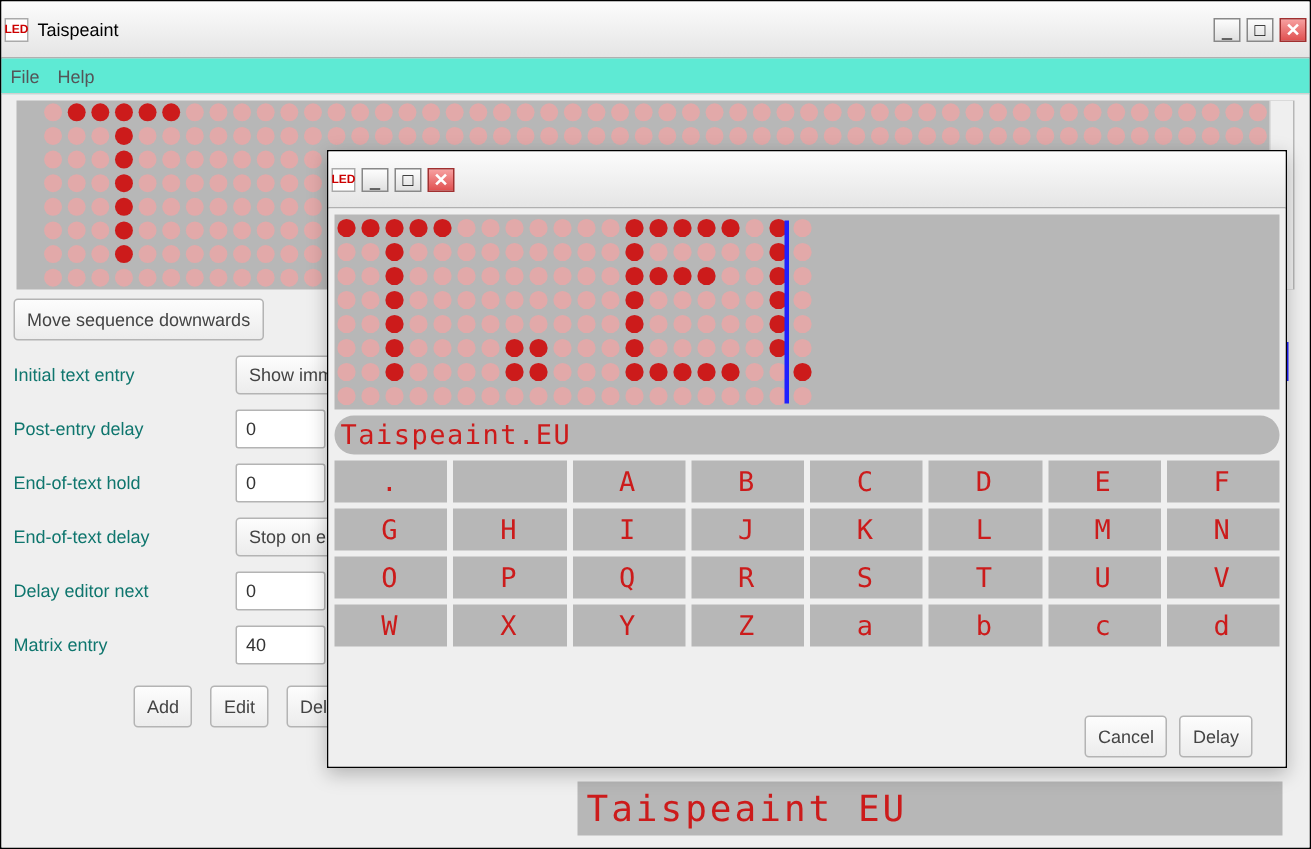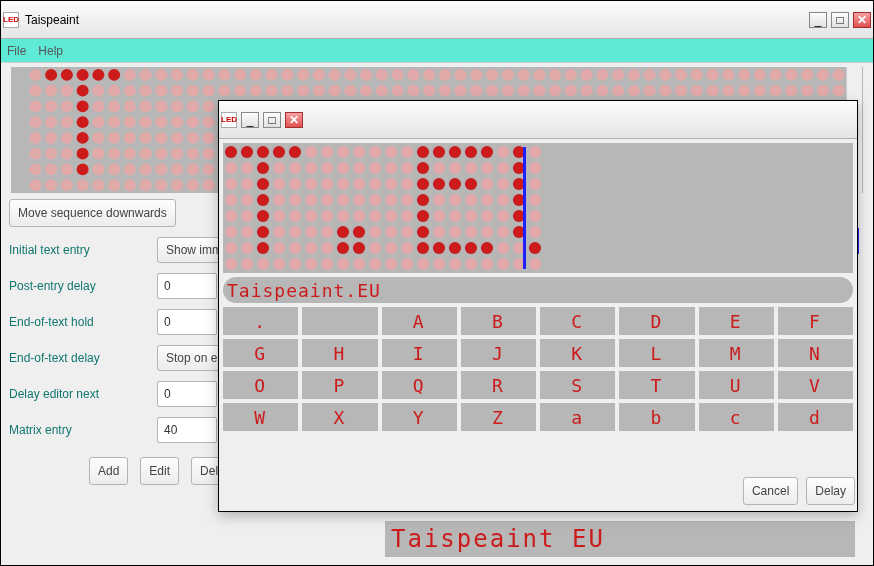--- a/index.html
+++ b/index.html
@@ -178,21 +178,21 @@
     height: 28px;
     display: flex; align-items: center; justify-content: center;
     font-family: monospace;
     font-size: 18px;
     color: #cc1b1b;
     cursor: pointer;
     letter-spacing: 2px;
   }
   .dialog-buttons {
     position: absolute;
-    right: 2px;
+    right: 22px;
     bottom: 6px;
     display: flex;
     gap: 8px;
   }
   .bottom-strip {
     position: absolute;
     left: 384px;
     top: 520px;
     width: 470px;
     height: 36px;

